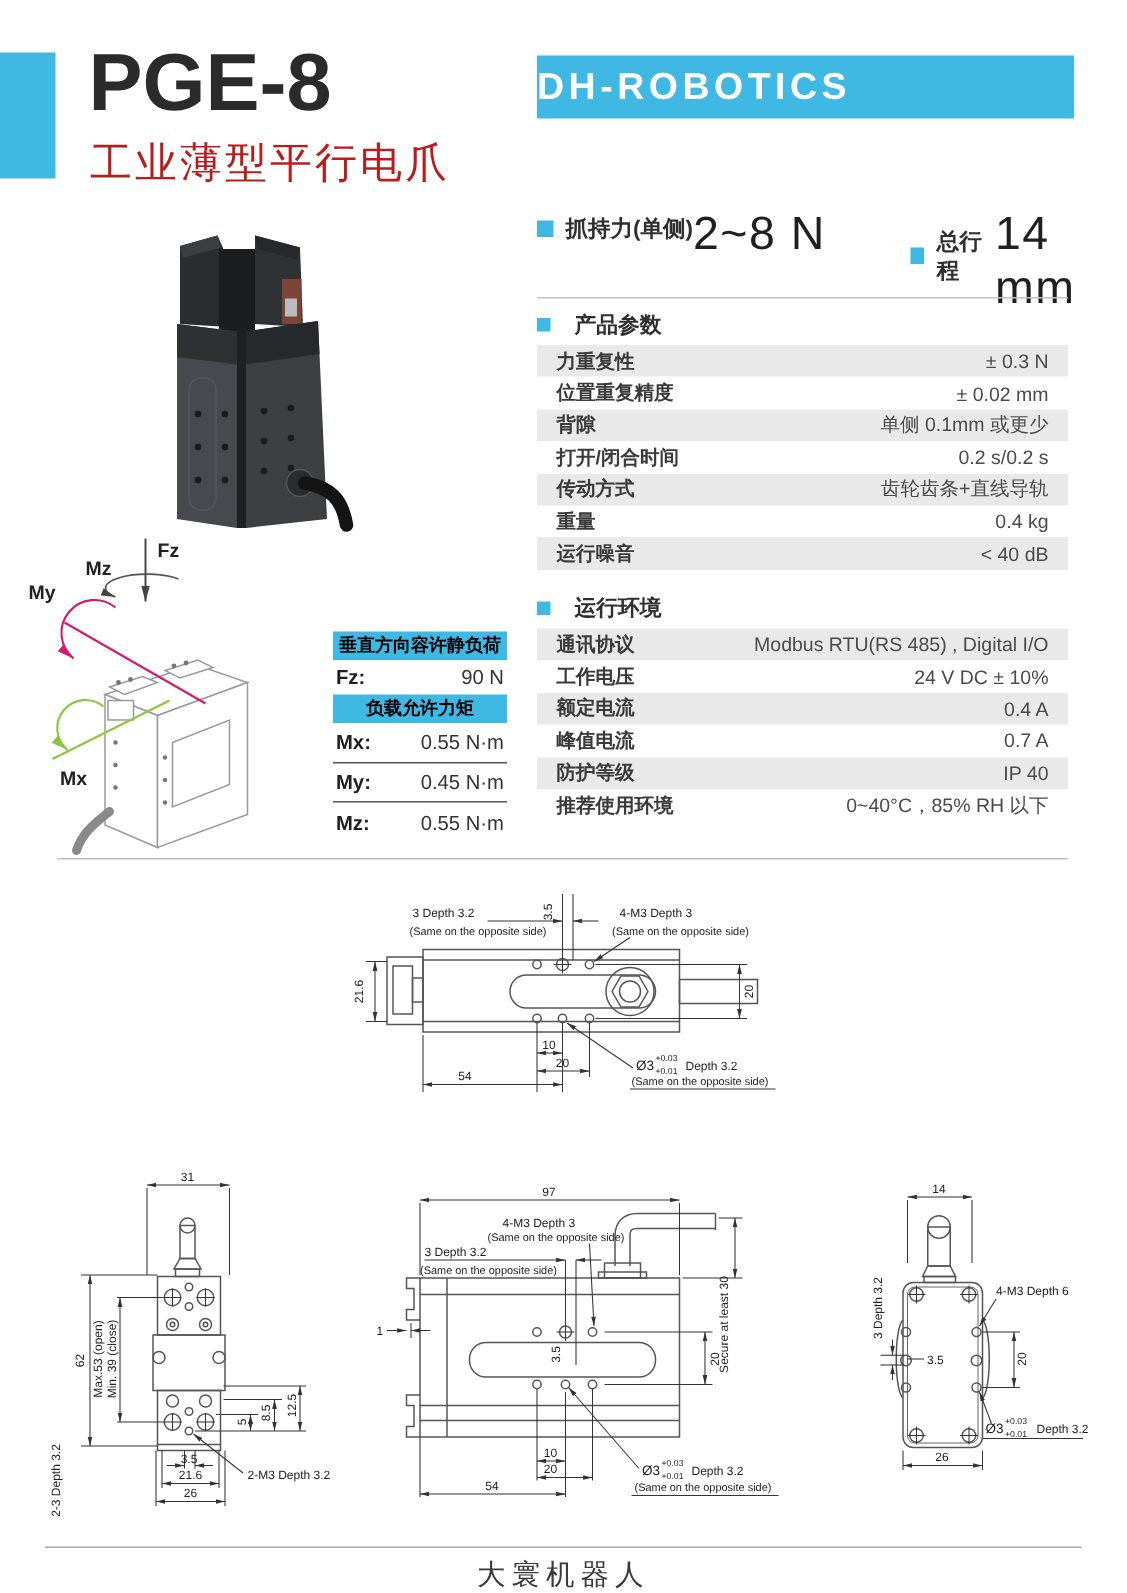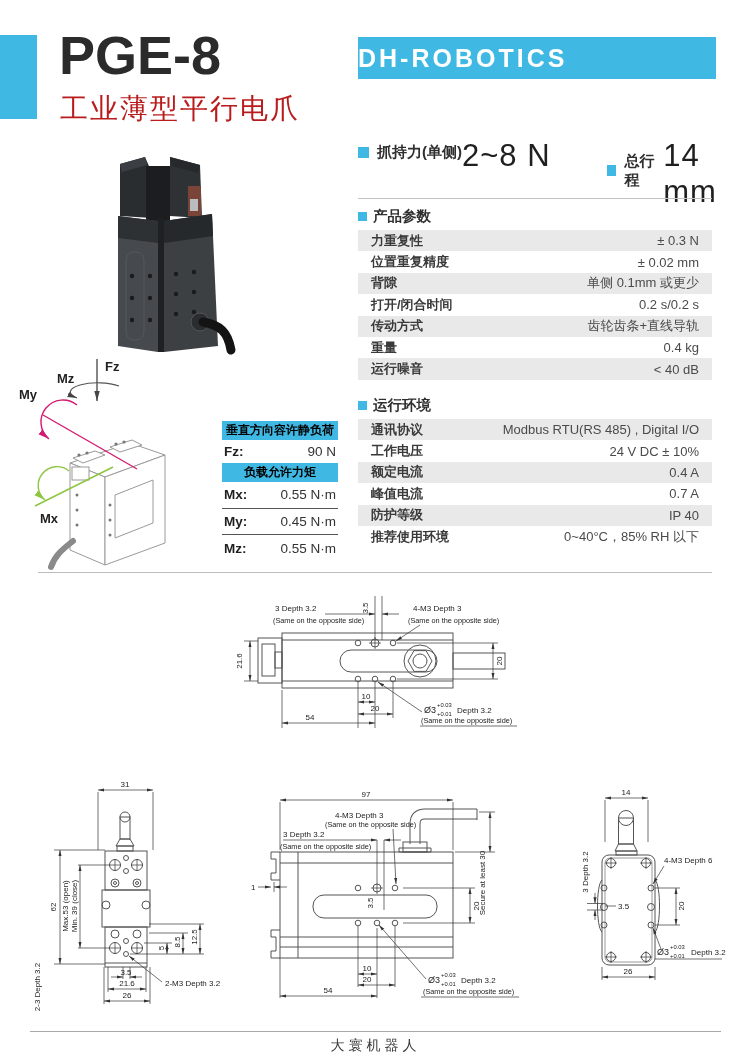--- a/index.html
+++ b/index.html
@@ -16,21 +16,21 @@
   .hl{display:flex;flex-direction:row}
   #grip-highlight{left:358px;top:131px}
   #stroke-highlight{left:607px;top:131px}
   .hl-label{display:flex;align-items:center;gap:8px;font-size:15px;font-weight:bold;color:#2F2F2F}
   .sq{width:11px;height:11px;background:#3FB9E4}
   .sq2{width:9px;height:9px;background:#3FB9E4}
   .hl-value{font-size:31px;font-weight:normal;color:#1F1F1F;margin-top:7px;letter-spacing:1px}
   .divider{position:absolute;height:1px;background:#C2C2C2}
   #divider-top{left:358px;top:198px;width:354px}
   #divider-mid{left:38px;top:572px;width:674px;background:#BDBDBD}
-  .sec-head{position:absolute;display:flex;align-items:center;gap:6px;font-size:14.5px;
+  .sec-head{position:absolute;display:flex;align-items:center;gap:16px;font-size:14.5px;
        font-weight:bold;color:#2F2F2F}
   #params-heading{left:358px;top:207px}
   #env-heading{left:358px;top:396px}
   .spec-table{position:absolute;left:358px;width:354px}
   #params-table{top:230px}
   #env-table{top:419px}
   .row{height:21.4px;display:flex;justify-content:space-between;align-items:center;
        padding:0 13px;box-sizing:border-box;font-size:13px}
   .row:nth-child(odd){background:#E9E9E9}
   .row .l{font-weight:bold;color:#3A3A3A;white-space:nowrap}
@@ -38,21 +38,21 @@
   #load-tables{left:222px;top:421px;width:116px}
   .lt-head{height:19px;background:#3FB9E4;color:#000000;font-weight:bold;font-size:12px;
        display:flex;align-items:center;justify-content:center;white-space:nowrap}
   .lt-row{display:flex;justify-content:space-between;align-items:center;font-size:13.5px;padding:0 2px;box-sizing:border-box}
   .lt-row .l{font-weight:bold;color:#1F1F1F}
   .lt-row .v{color:#333}
   #fz-row{height:23px}
   .m-row{height:26.5px;border-bottom:1px solid #555}
   .m-row.last{border-bottom:none}
   #footer-line{left:30px;top:1031px;width:691px;height:1px;background:#A8A8A8;position:absolute}
-  #footer-text{left:0;top:1037px;width:751px;text-align:center;font-size:14px;color:#3A3A3A;
+  #footer-text{left:0;top:1037px;width:751px;text-align:center;font-size:19px;color:#3A3A3A;
        letter-spacing:4px;position:absolute}
   svg{position:absolute;overflow:visible}
   svg text{font-family:"Liberation Sans","DejaVu Sans",sans-serif;fill:#222}
   .dim{font-size:8px}
   .note{font-size:8px}
   .note2{font-size:7.3px}
   .tol{font-size:5.8px}
   .big{font-size:9px}
   .thin{stroke:#333;stroke-width:0.7;fill:none}
   .part{stroke:#555;stroke-width:1;fill:none}

